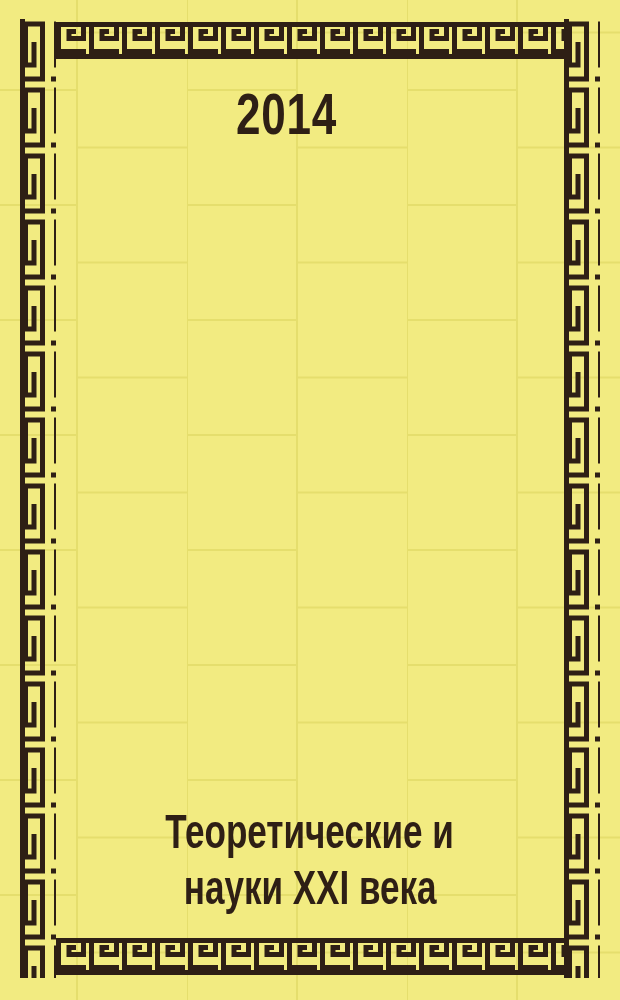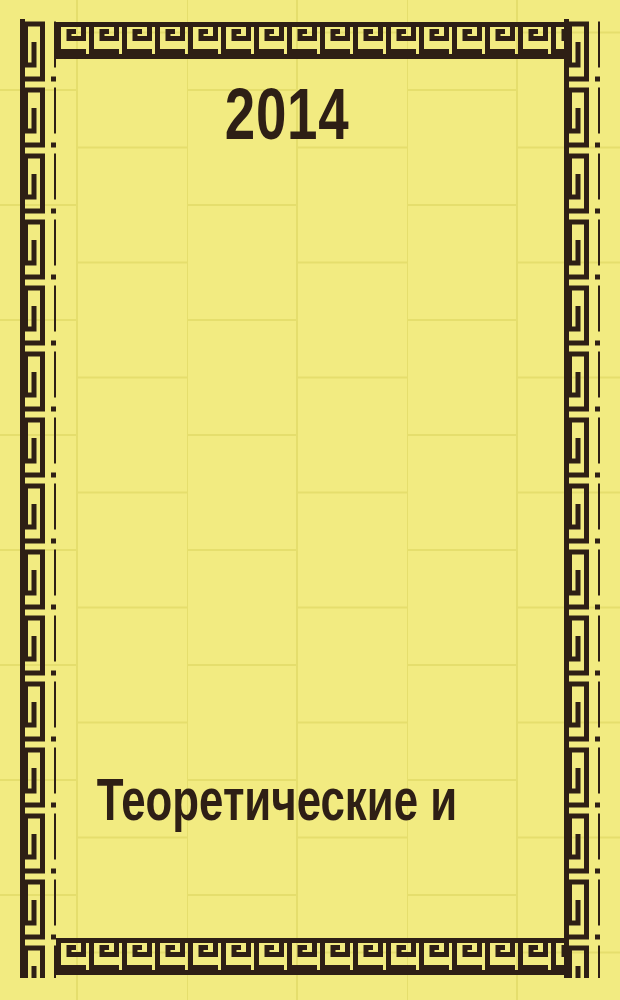--- a/index.html
+++ b/index.html
@@ -28,32 +28,33 @@
   .border.bottom{left:56px;top:938px;}
   .border.left{left:20px;top:19px;}
   .border.right{left:564px;top:19px;}
   .rail{fill:var(--ink);}
   .mpath{fill:none;stroke:var(--ink);stroke-width:5;stroke-linejoin:miter;stroke-linecap:butt;}
   .grout-line{stroke:var(--grout);stroke-width:2;fill:none;}
   .year{
     position:absolute;
     left:0;right:46px;top:80px;
     text-align:center;
-    font-size:72px;
+    font-size:58px;
     line-height:68px;
     font-weight:bold;
     color:var(--ink);
     letter-spacing:1px;
   }
   .title{
     position:absolute;
-    left:30px;right:30px;top:772px;
+    left:30px;right:30px;top:804px;
+    text-align:center;
     color:var(--ink);
     font-weight:bold;
-    font-size:60px;
+    font-size:48px;
     line-height:56px;
     white-space:nowrap;
   }
   .title .line{display:block;}
   .condensed{
     display:inline-block;
     transform:scaleX(0.73);
     transform-origin:50% 50%;
   }
   .year .condensed{transform:scaleX(0.76);}
@@ -106,15 +107,16 @@
 
   <svg class="border right" width="36" height="959">
     <rect class="rail" x="0" y="0" width="5" height="959"></rect>
     <rect x="5" y="0" width="31" height="959" fill="url(#mv)"></rect>
   </svg>
 
   <div class="year"><span class="condensed">2014</span></div>
 
   <div class="title">
     <span class="line"><span class="condensed">Теоретические и</span></span>
+    <span class="line"><span class="condensed">науки XXI века</span></span>
   </div>
 
 </div>
 
 </body></html>

